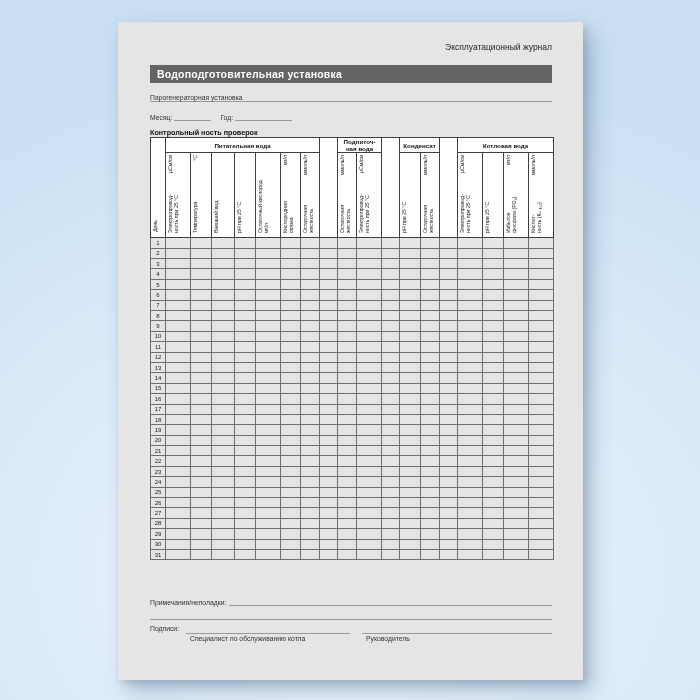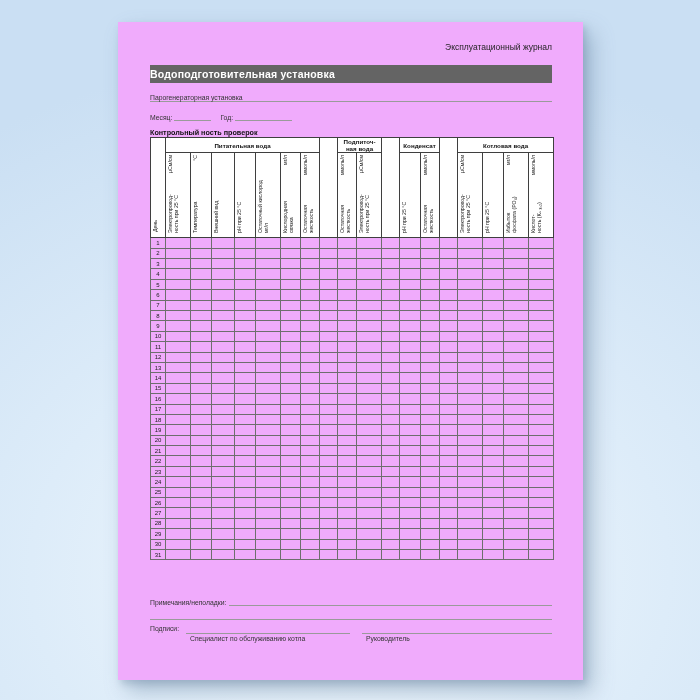--- a/index.html
+++ b/index.html
@@ -2,27 +2,27 @@
 <html><head>
 <meta charset="utf-8">
 <style>
   html,body{margin:0;padding:0;}
   body{
     width:700px;height:700px;position:relative;overflow:hidden;
     font-family:"Liberation Sans","DejaVu Sans",sans-serif;
     background:radial-gradient(95% 75% at 50% 82%, #f1f8fd 0%, #ddecf9 48%, #cadff3 100%);
   }
   .paper{
-    position:absolute;left:118px;top:22px;width:465px;height:658px;background:#f0abfc;
+    position:absolute;left:118px;top:22px;width:465px;height:658px;background:#e5e5e5;
     box-shadow:9px 11px 20px rgba(92,122,152,.42), 3px 4px 7px rgba(92,122,152,.28);
   }
   .corner-label{position:absolute;top:20px;right:31px;font-size:8.5px;color:#1f1f1f;}
   .banner{
     position:absolute;top:43px;left:32px;right:31px;height:18px;background:#646464;
-    color:#fff;font-weight:bold;font-size:10.5px;line-height:18px;
+    color:#fff;font-weight:bold;font-size:10.5px;line-height:18px;padding-left:7px;
     letter-spacing:.2px;box-sizing:border-box;
   }
   .field-line{position:absolute;left:32px;right:31px;top:71px;height:8px;border-bottom:1px solid #9a9a9a;}
   .field-line .lbl{position:absolute;left:0;bottom:0;font-size:6.8px;color:#333;}
   .my-row{position:absolute;left:32px;top:89px;height:10px;font-size:6.8px;color:#333;display:flex;align-items:flex-end;}
   .uline{display:inline-block;border-bottom:1px solid #9a9a9a;height:7px;margin-left:2px;}
   .uline.month{width:37px;margin-right:9px;}
   .uline.year{width:57px;}
   .checklist-title{position:absolute;left:32px;top:106px;font-size:7.2px;font-weight:bold;color:#111;}
   .table-wrap{position:absolute;left:32px;top:115px;}

